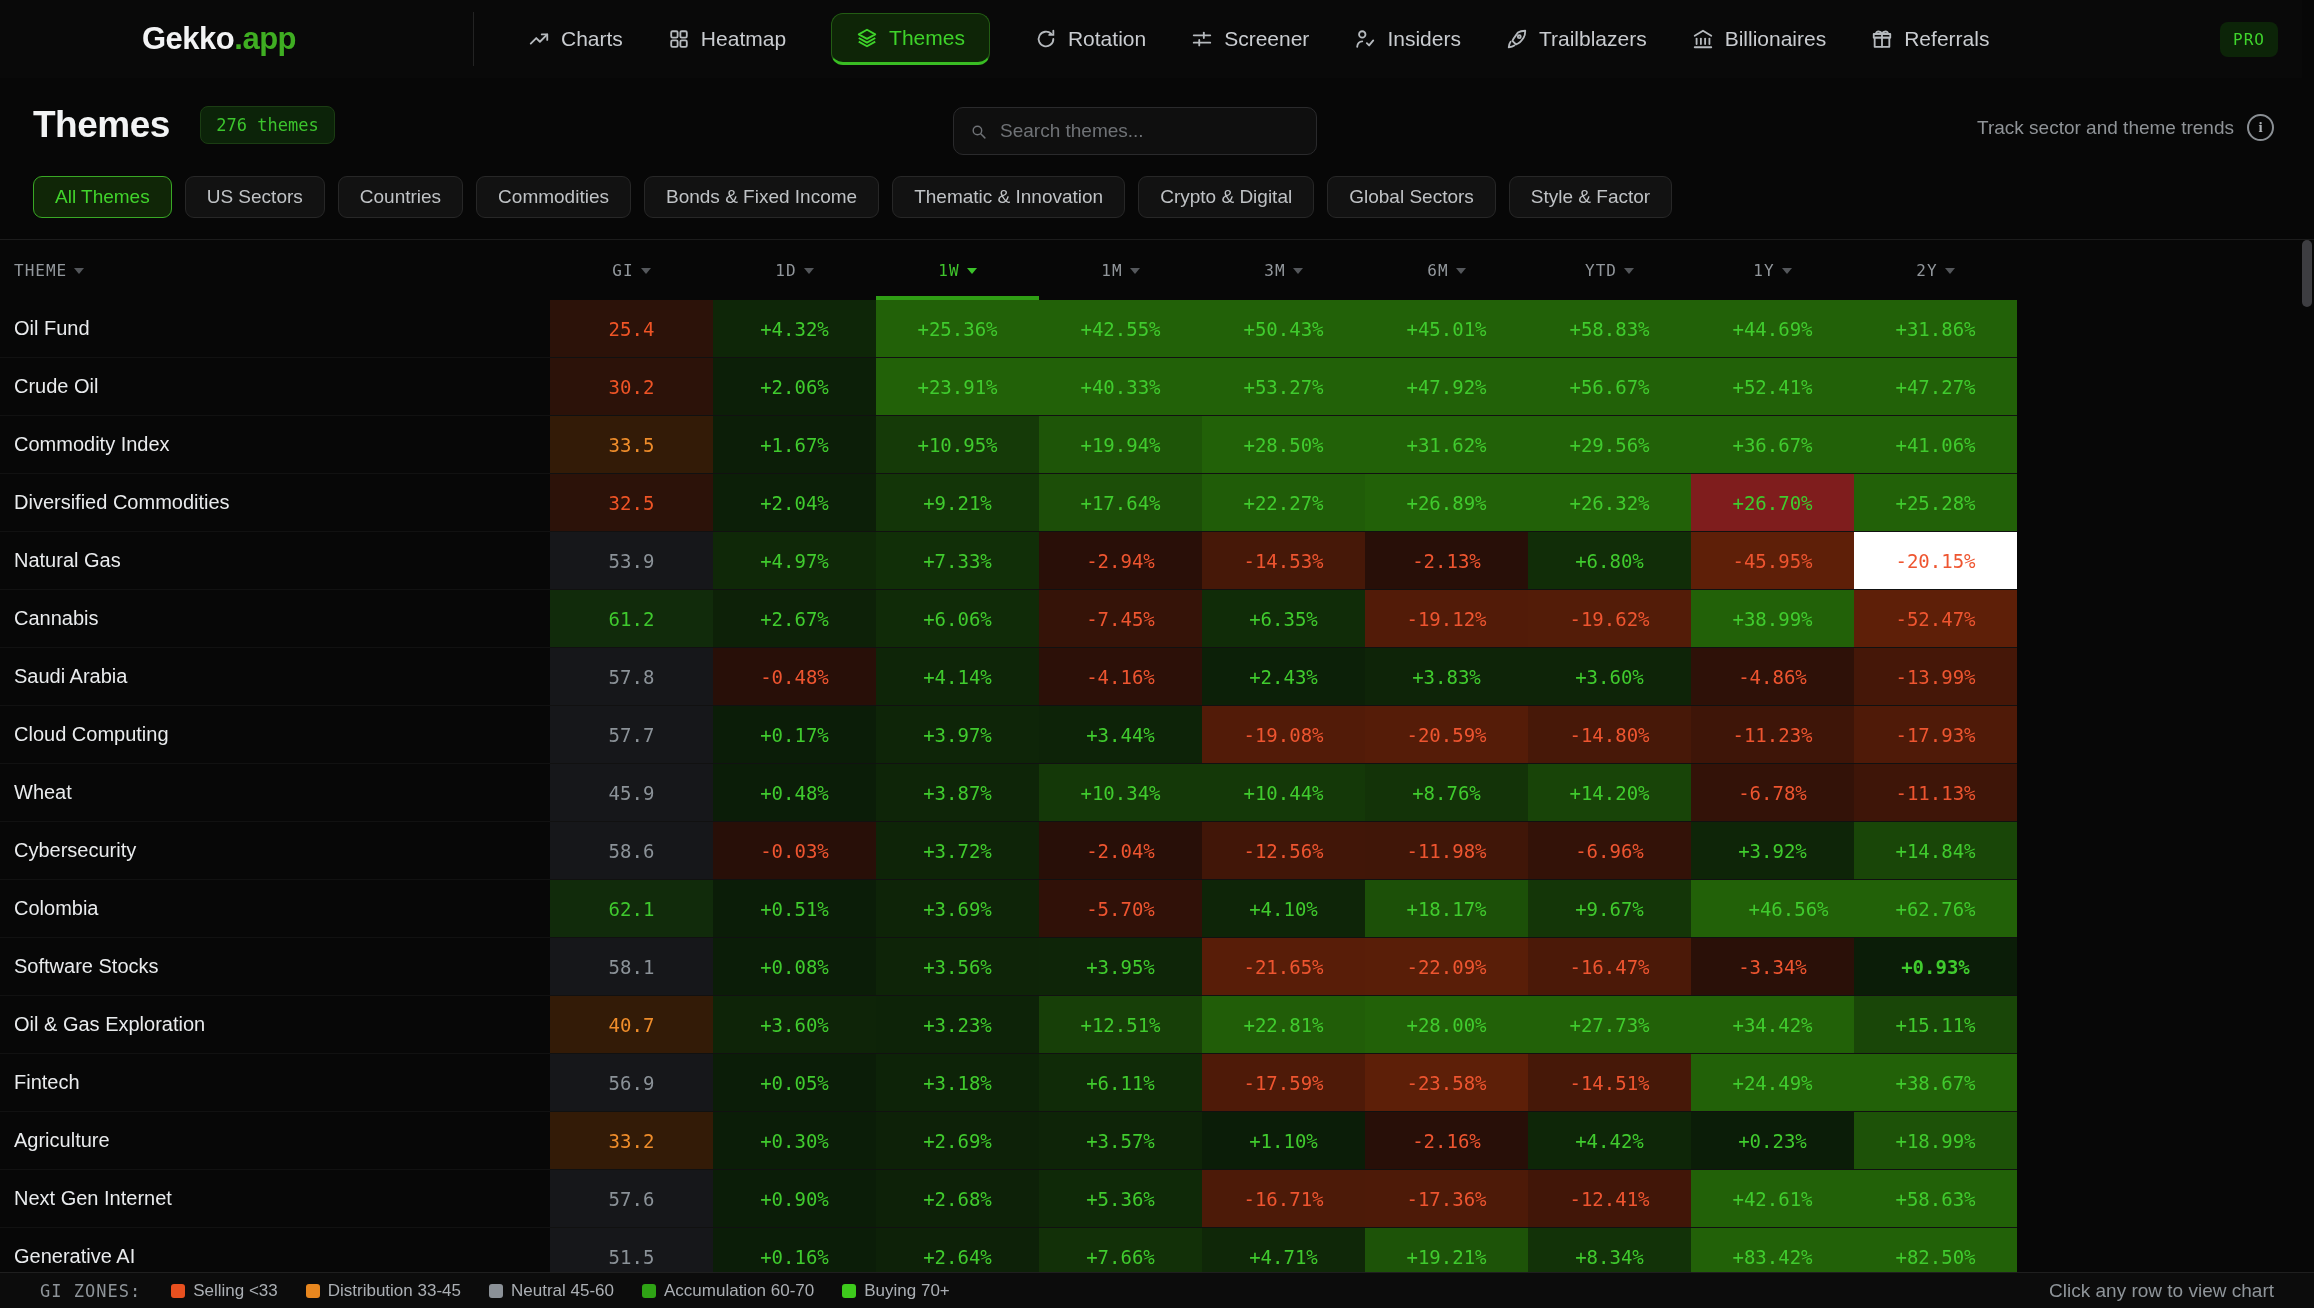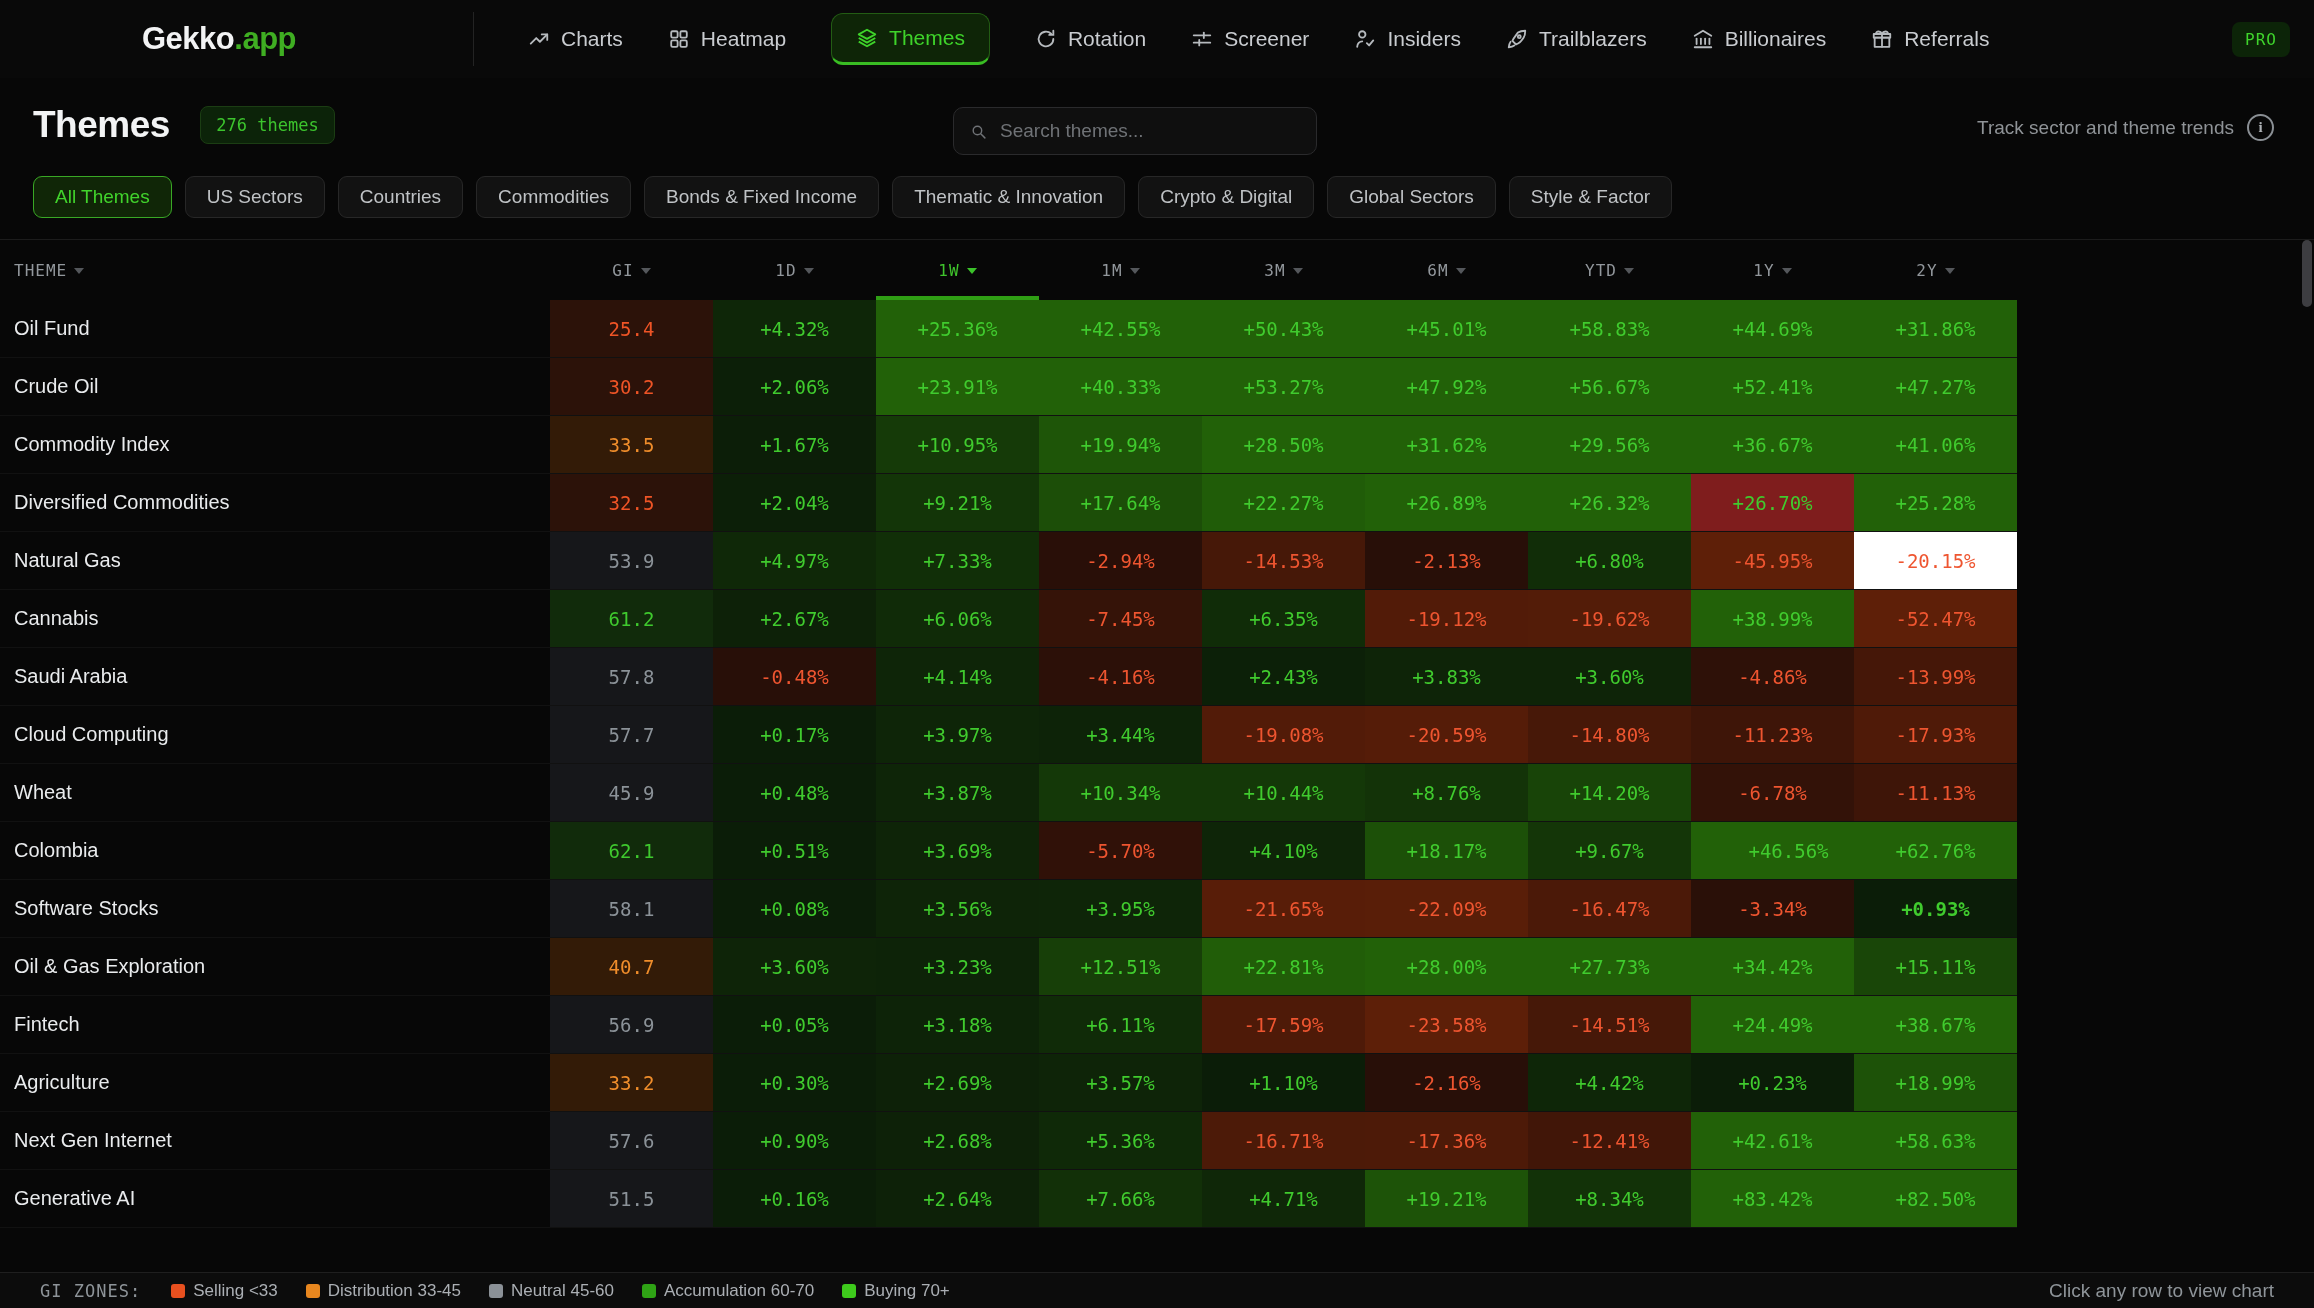--- a/index.html
+++ b/index.html
@@ -4,21 +4,21 @@
 <style>
   * { margin:0; padding:0; box-sizing:border-box; }
   html,body { background:#070707; }
   body {
     position:relative; width:2314px; height:1308px; overflow:hidden;
     font-family:"Liberation Sans", sans-serif; color:#d6d9dc;
   }
   .mono { font-family:"DejaVu Sans Mono", monospace; }
 
   
-  .topnav { position:absolute; top:0; left:0; right:0; height:78px;
+  .topnav { position:absolute; top:0; left:0; right:12px; height:78px;
     display:flex; align-items:center; background:#090909; }
   .logo-wrap { width:473px; display:flex; align-items:center; padding-left:142px;
     font-size:31px; font-weight:bold; letter-spacing:-0.5px; }
   .logo-white { color:#f2f3f4; }
   .logo-green { color:#3fae22; }
   .nav-div { width:1px; height:54px; background:#232323; }
   .nav-items { display:flex; align-items:center; gap:45px; margin-left:54px; flex:1; }
   .nav-item { display:flex; align-items:center; gap:11px; font-size:21px; color:#c9ccd0;
     cursor:pointer; white-space:nowrap; }
   .nav-item svg { width:22px; height:22px; stroke:#b6babe; }
@@ -373,20 +373,32 @@
       <div class="cell" style="background: rgb(11, 29, 8); color: rgb(64, 203, 46);">+0.48%</div>
       <div class="cell" style="background: rgb(14, 37, 8); color: rgb(64, 203, 46);">+3.87%</div>
       <div class="cell" style="background: rgb(20, 56, 8); color: rgb(64, 203, 46);">+10.34%</div>
       <div class="cell" style="background: rgb(20, 56, 8); color: rgb(64, 203, 46);">+10.44%</div>
       <div class="cell" style="background: rgb(19, 51, 8); color: rgb(64, 203, 46);">+8.76%</div>
       <div class="cell" style="background: rgb(24, 68, 8); color: rgb(64, 203, 46);">+14.20%</div>
       <div class="cell" style="background: rgb(51, 18, 8); color: rgb(238, 85, 48);">-6.78%</div>
       <div class="cell" style="background: rgb(62, 21, 8); color: rgb(238, 85, 48);">-11.13%</div>
     </div>
     <div class="trow">
+      <div class="tname">Cybersecurity</div>
+      <div class="cell" style="background: rgb(22, 23, 26); color: rgb(139, 146, 152);">58.6</div>
+      <div class="cell" style="background: rgb(40, 15, 8); color: rgb(238, 85, 48);">-0.03%</div>
+      <div class="cell" style="background: rgb(14, 36, 8); color: rgb(64, 203, 46);">+3.72%</div>
+      <div class="cell" style="background: rgb(40, 15, 8); color: rgb(238, 85, 48);">-2.04%</div>
+      <div class="cell" style="background: rgb(65, 22, 8); color: rgb(238, 85, 48);">-12.56%</div>
+      <div class="cell" style="background: rgb(64, 22, 8); color: rgb(238, 85, 48);">-11.98%</div>
+      <div class="cell" style="background: rgb(51, 18, 8); color: rgb(238, 85, 48);">-6.96%</div>
+      <div class="cell" style="background: rgb(14, 37, 8); color: rgb(64, 203, 46);">+3.92%</div>
+      <div class="cell" style="background: rgb(25, 70, 8); color: rgb(64, 203, 46);">+14.84%</div>
+    </div>
+    <div class="trow">
       <div class="tname">Colombia</div>
       <div class="cell" style="background: rgb(17, 43, 11); color: rgb(63, 201, 46);">62.1</div>
       <div class="cell" style="background: rgb(11, 29, 8); color: rgb(64, 203, 46);">+0.51%</div>
       <div class="cell" style="background: rgb(14, 36, 8); color: rgb(64, 203, 46);">+3.69%</div>
       <div class="cell" style="background: rgb(48, 17, 8); color: rgb(238, 85, 48);">-5.70%</div>
       <div class="cell" style="background: rgb(14, 37, 8); color: rgb(64, 203, 46);">+4.10%</div>
       <div class="cell" style="background: rgb(28, 80, 8); color: rgb(64, 203, 46);">+18.17%</div>
       <div class="cell" style="background: rgb(20, 54, 8); color: rgb(64, 203, 46);">+9.67%</div>
       <div class="cell" style="background: rgb(34, 97, 8); color: rgb(64, 203, 46); padding-left: 32px;">+46.56%</div>
       <div class="cell" style="background: rgb(34, 97, 8); color: rgb(64, 203, 46);">+62.76%</div>

